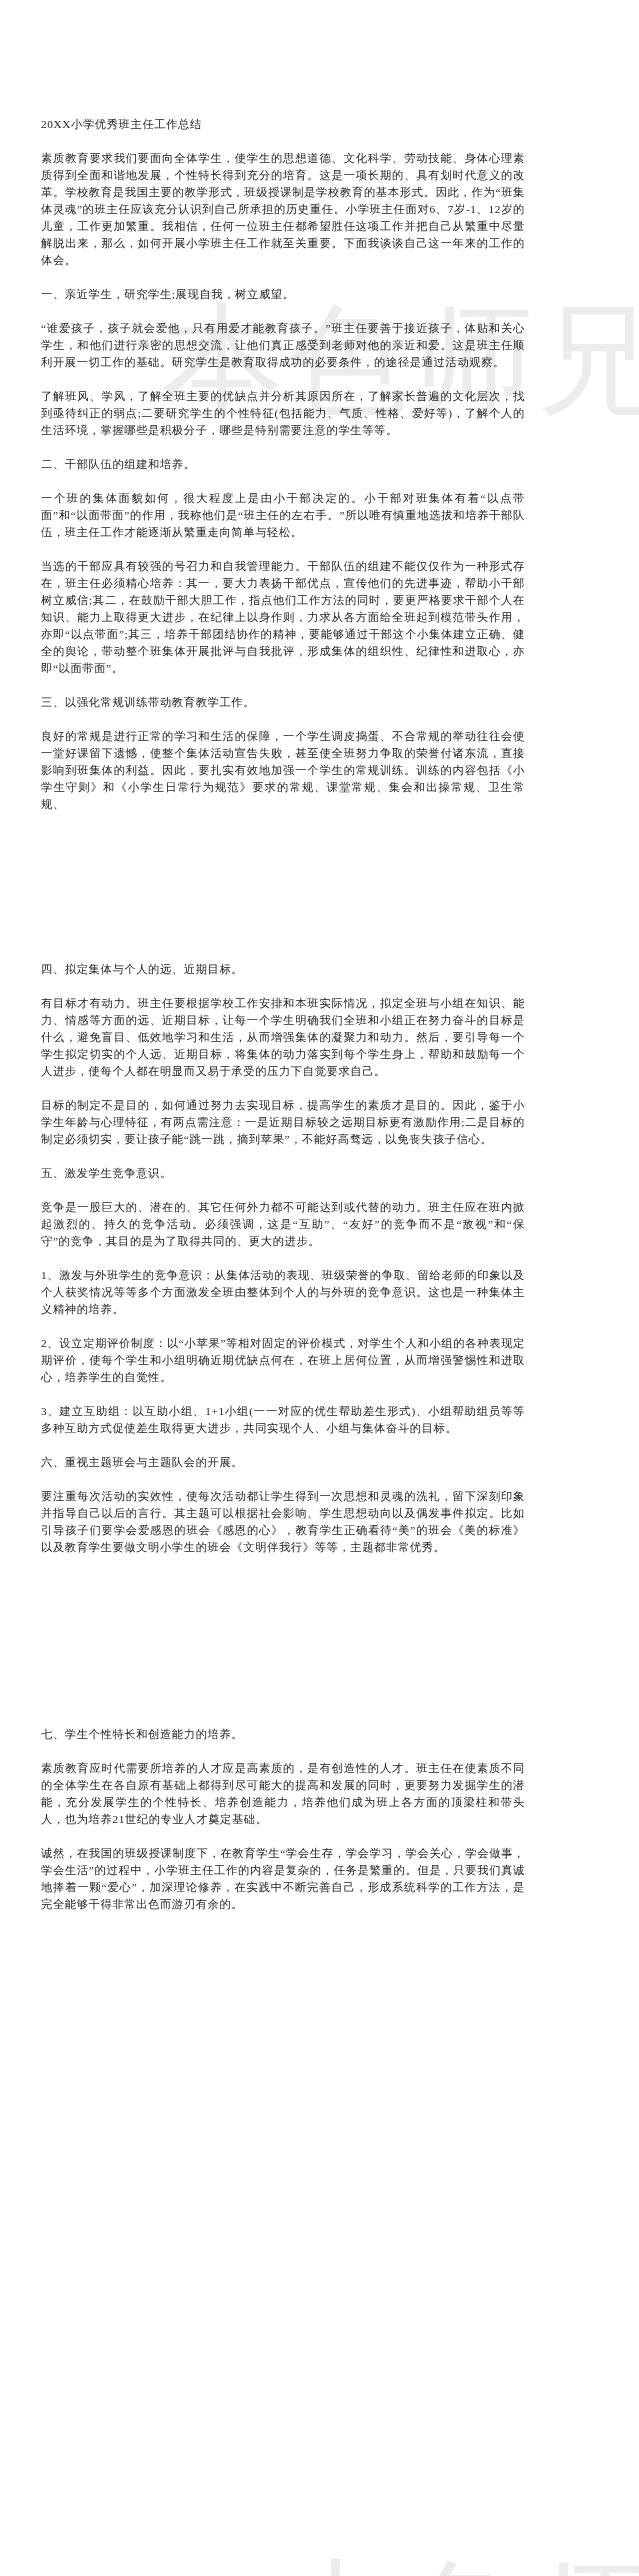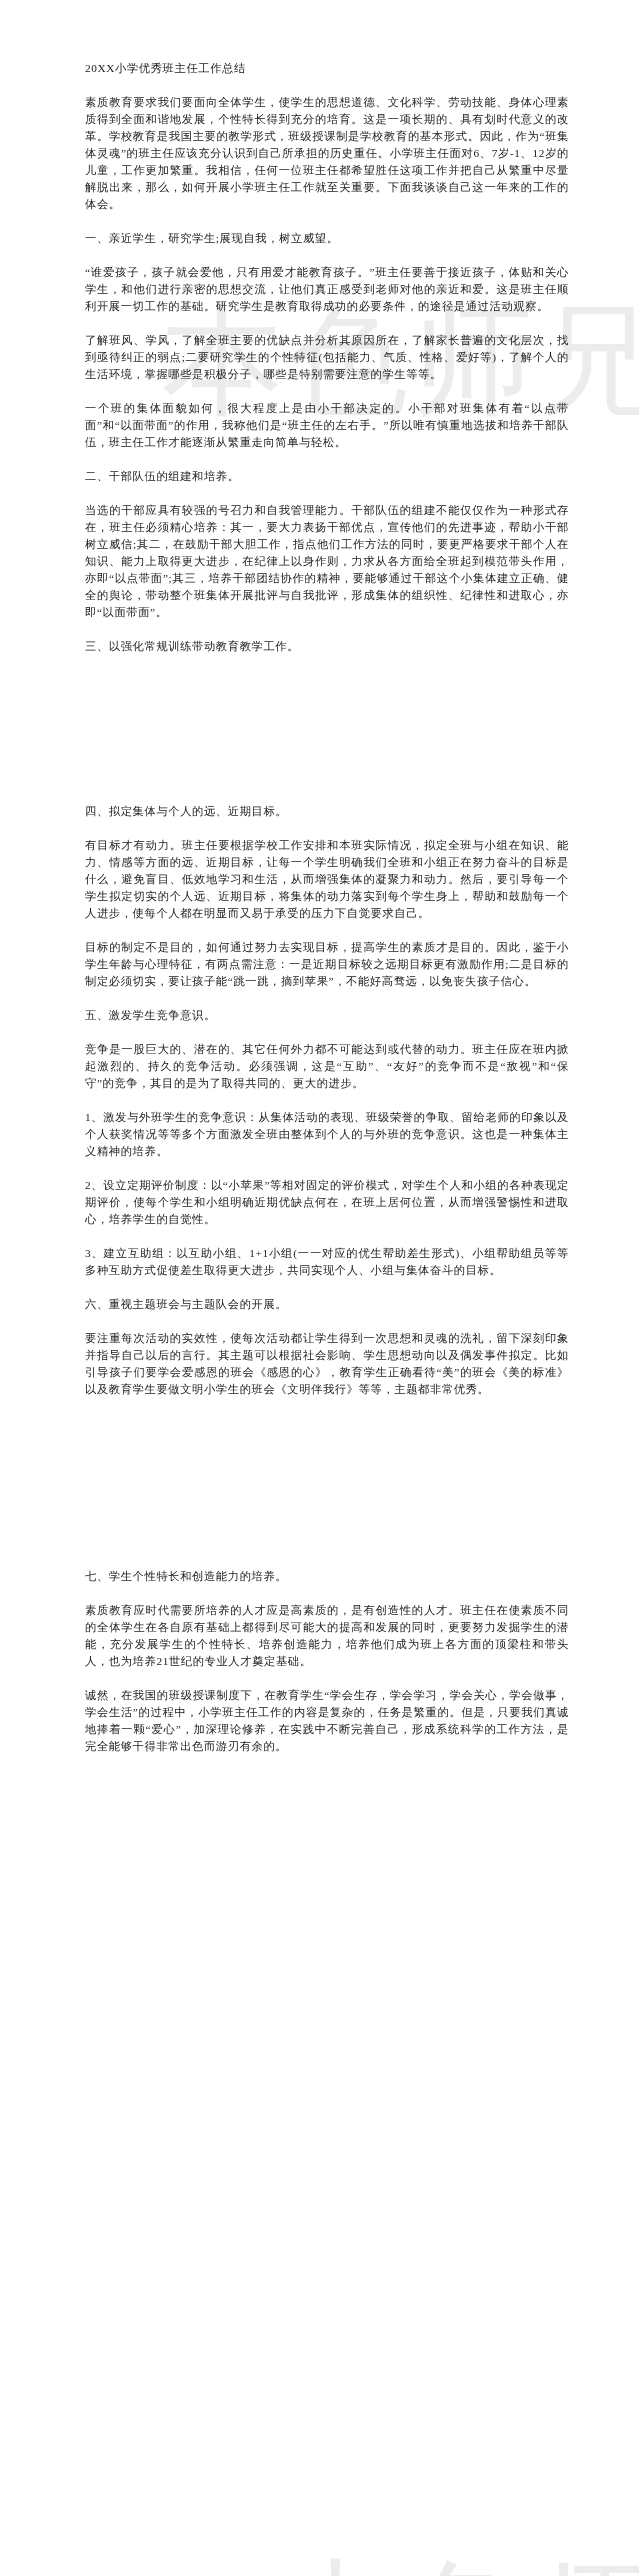--- a/index.html
+++ b/index.html
@@ -21,23 +21,23 @@
     letter-spacing: 4.1px;
     white-space: nowrap;
     user-select: none;
     font-family: "Liberation Serif", "DejaVu Serif", serif;
   }
   .wm-top { left: 162px; top: 289px; }
   .wm-bottom { left: 276px; top: 2545px; }
   .content {
     position: relative;
     z-index: 1;
-    margin-left: 85px;
+    margin-left: 41px;
     width: 484px;
-    padding-top: 60px;
+    padding-top: 116px;
   }
   .blk {
     font-size: 11.3px;
     line-height: 17px;
     letter-spacing: 0.6px;
     text-align: justify;
     margin: 0 0 17px 0;
     word-break: break-all;
   }
   .blk-title { text-align: left; }
@@ -51,24 +51,25 @@
   <div class="watermark wm-top">本色师兄</div>
   <div class="watermark wm-bottom">本色师兄</div>
 
   <div class="content">
     <div class="blk blk-title">20XX小学优秀班主任工作总结</div>
     <div id="doc-blocks">
         <div class="blk blk-paragraph">素质教育要求我们要面向全体学生，使学生的思想道德、文化科学、劳动技能、身体心理素质得到全面和谐地发展，个性特长得到充分的培育。这是一项长期的、具有划时代意义的改革。学校教育是我国主要的教学形式，班级授课制是学校教育的基本形式。因此，作为“班集体灵魂”的班主任应该充分认识到自己所承担的历史重任。小学班主任面对6、7岁-1、12岁的儿童，工作更加繁重。我相信，任何一位班主任都希望胜任这项工作并把自己从繁重中尽量解脱出来，那么，如何开展小学班主任工作就至关重要。下面我谈谈自己这一年来的工作的体会。</div>
         <div class="blk blk-heading">一、亲近学生，研究学生;展现自我，树立威望。</div>
         <div class="blk blk-paragraph">“谁爱孩子，孩子就会爱他，只有用爱才能教育孩子。”班主任要善于接近孩子，体贴和关心学生，和他们进行亲密的思想交流，让他们真正感受到老师对他的亲近和爱。这是班主任顺利开展一切工作的基础。研究学生是教育取得成功的必要条件，的途径是通过活动观察。</div>
         <div class="blk blk-paragraph">了解班风、学风，了解全班主要的优缺点并分析其原因所在，了解家长普遍的文化层次，找到亟待纠正的弱点;二要研究学生的个性特征(包括能力、气质、性格、爱好等)，了解个人的生活环境，掌握哪些是积极分子，哪些是特别需要注意的学生等等。</div>
+        <div class="blk blk-heading">二、干部队伍的组建和培养。</div>
         <div class="blk blk-paragraph">一个班的集体面貌如何，很大程度上是由小干部决定的。小干部对班集体有着“以点带面”和“以面带面”的作用，我称他们是“班主任的左右手。”所以唯有慎重地选拔和培养干部队伍，班主任工作才能逐渐从繁重走向简单与轻松。</div>
-        <div class="blk blk-heading">二、干部队伍的组建和培养。</div>
         <div class="blk blk-paragraph">当选的干部应具有较强的号召力和自我管理能力。干部队伍的组建不能仅仅作为一种形式存在，班主任必须精心培养：其一，要大力表扬干部优点，宣传他们的先进事迹，帮助小干部树立威信;其二，在鼓励干部大胆工作，指点他们工作方法的同时，要更严格要求干部个人在知识、能力上取得更大进步，在纪律上以身作则，力求从各方面给全班起到模范带头作用，亦即“以点带面”;其三，培养干部团结协作的精神，要能够通过干部这个小集体建立正确、健全的舆论，带动整个班集体开展批评与自我批评，形成集体的组织性、纪律性和进取心，亦即“以面带面”。</div>
         <div class="blk blk-heading">三、以强化常规训练带动教育教学工作。</div>
+        <div class="blk blk-paragraph">良好的常规是进行正常的学习和生活的保障，一个学生调皮捣蛋、不合常规的举动往往会使一堂好课留下遗憾，使整个集体活动宣告失败，甚至使全班努力争取的荣誉付诸东流，直接影响到班集体的利益。因此，要扎实有效地加强一个学生的常规训练。训练的内容包括《小学生守则》和《小学生日常行为规范》要求的常规、课堂常规、集会和出操常规、卫生常规、</div>
         <div class="blk blk-spacer" style="height: 114px;"></div>
         <div class="blk blk-heading">四、拟定集体与个人的远、近期目标。</div>
         <div class="blk blk-paragraph">有目标才有动力。班主任要根据学校工作安排和本班实际情况，拟定全班与小组在知识、能力、情感等方面的远、近期目标，让每一个学生明确我们全班和小组正在努力奋斗的目标是什么，避免盲目、低效地学习和生活，从而增强集体的凝聚力和动力。然后，要引导每一个学生拟定切实的个人远、近期目标，将集体的动力落实到每个学生身上，帮助和鼓励每一个人进步，使每个人都在明显而又易于承受的压力下自觉要求自己。</div>
         <div class="blk blk-paragraph">目标的制定不是目的，如何通过努力去实现目标，提高学生的素质才是目的。因此，鉴于小学生年龄与心理特征，有两点需注意：一是近期目标较之远期目标更有激励作用;二是目标的制定必须切实，要让孩子能“跳一跳，摘到苹果”，不能好高骛远，以免丧失孩子信心。</div>
         <div class="blk blk-heading">五、激发学生竞争意识。</div>
         <div class="blk blk-paragraph">竞争是一股巨大的、潜在的、其它任何外力都不可能达到或代替的动力。班主任应在班内掀起激烈的、持久的竞争活动。必须强调，这是“互助”、“友好”的竞争而不是“敌视”和“保守”的竞争，其目的是为了取得共同的、更大的进步。</div>
         <div class="blk blk-paragraph">1、激发与外班学生的竞争意识：从集体活动的表现、班级荣誉的争取、留给老师的印象以及个人获奖情况等等多个方面激发全班由整体到个人的与外班的竞争意识。这也是一种集体主义精神的培养。</div>
         <div class="blk blk-paragraph">2、设立定期评价制度：以“小苹果”等相对固定的评价模式，对学生个人和小组的各种表现定期评价，使每个学生和小组明确近期优缺点何在，在班上居何位置，从而增强警惕性和进取心，培养学生的自觉性。</div>
         <div class="blk blk-paragraph">3、建立互助组：以互助小组、1+1小组(一一对应的优生帮助差生形式)、小组帮助组员等等多种互助方式促使差生取得更大进步，共同实现个人、小组与集体奋斗的目标。</div>
         <div class="blk blk-heading">六、重视主题班会与主题队会的开展。</div>

